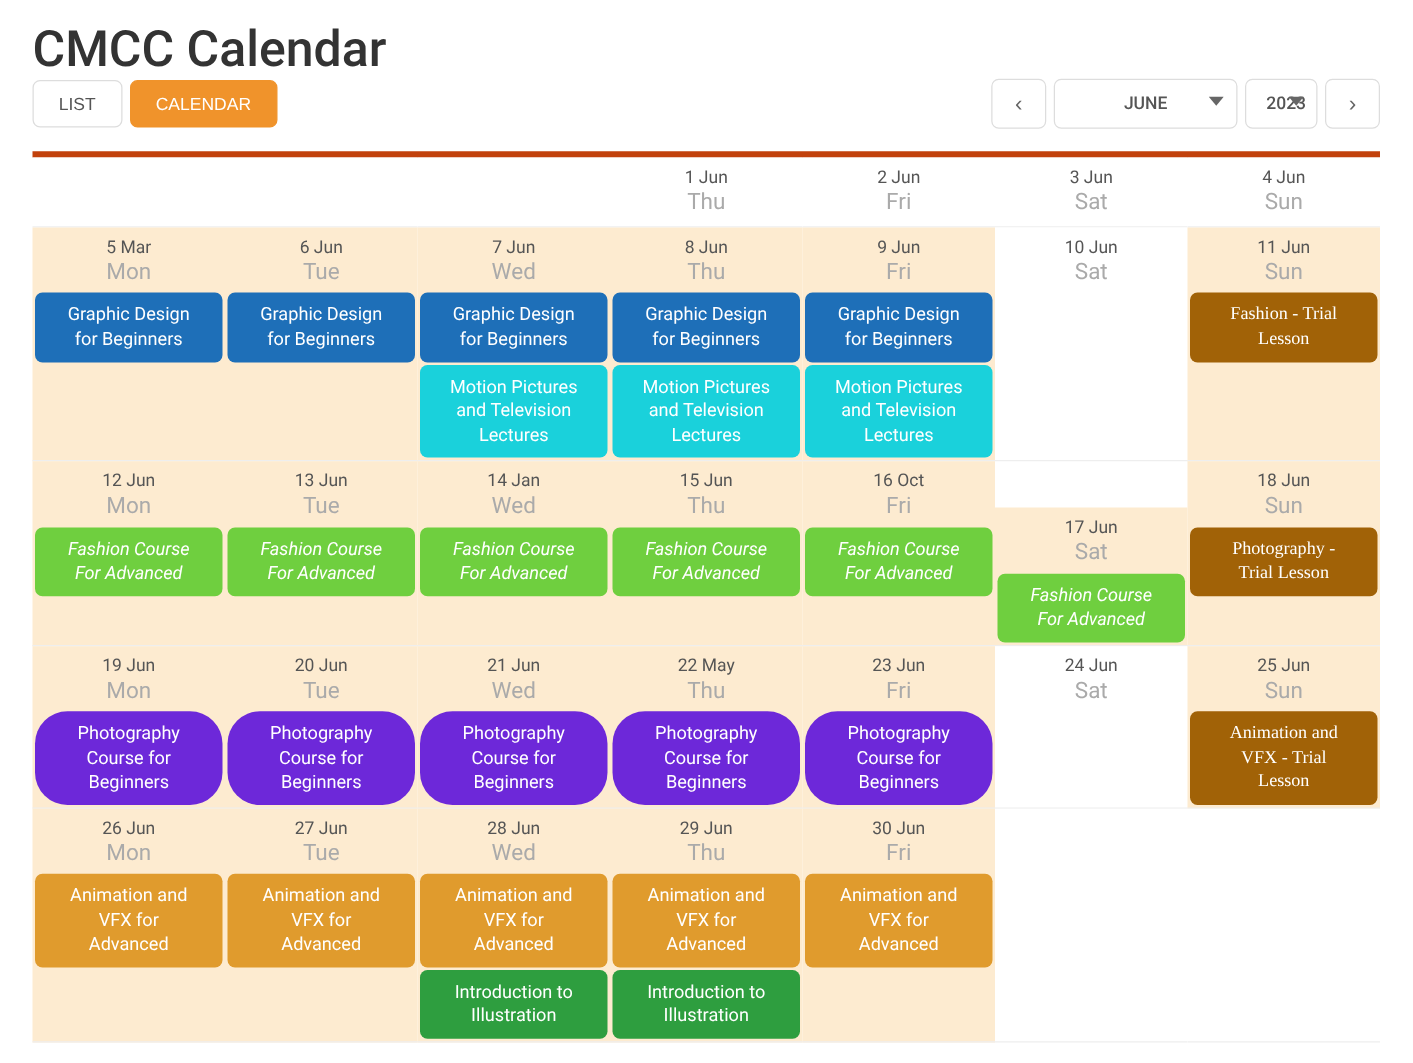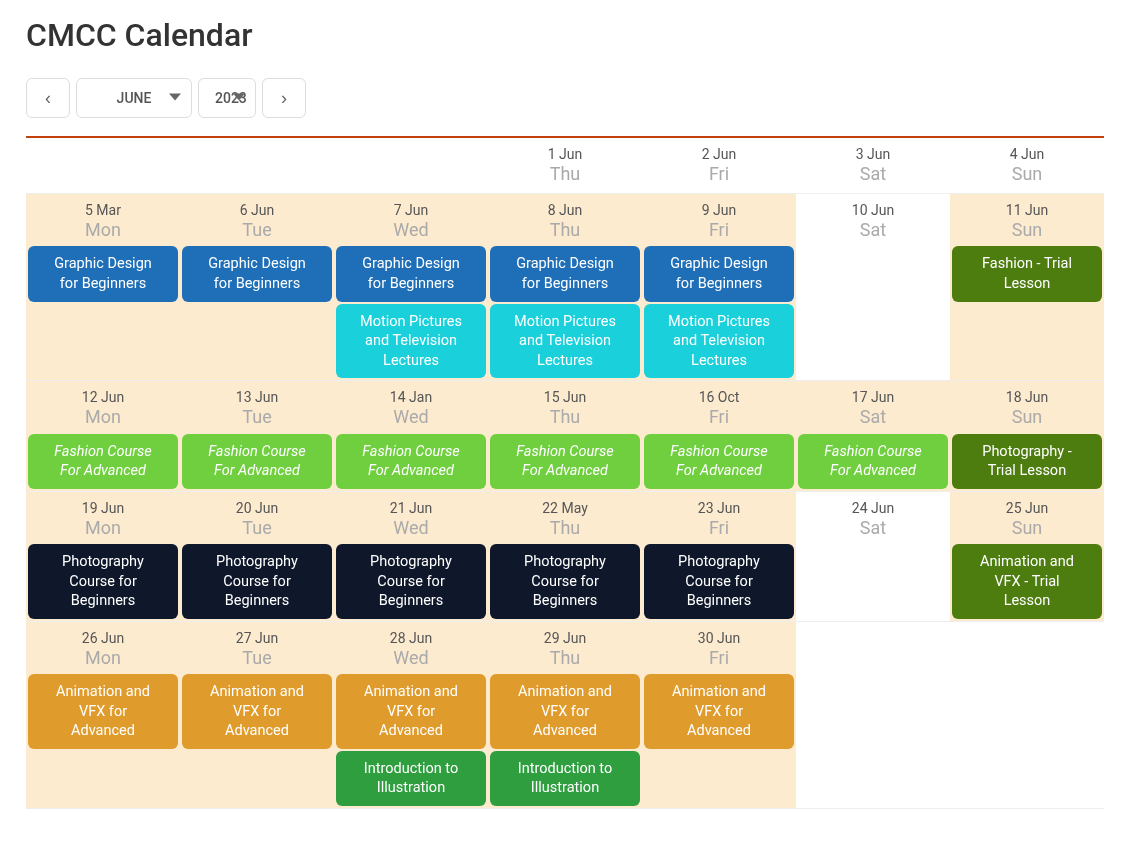--- a/index.html
+++ b/index.html
@@ -4,24 +4,23 @@
 <style>
   * { box-sizing: border-box; margin: 0; padding: 0; }
   body {
     font-family: -apple-system, BlinkMacSystemFont, "Segoe UI", Roboto, "Helvetica Neue", Arial, sans-serif;
     background: #fff;
     color: #333;
     padding: 16px 26px;
     width: 1130px;
   }
   h1.page-title {
-    font-size: 32px;
+    font-size: 40px;
     font-weight: 500;
     color: #333;
-    margin-bottom: 24px;
   }
   .toolbar {
     display: flex;
     justify-content: space-between;
     align-items: center;
     margin-bottom: 18px;
   }
   .view-toggle { display: flex; gap: 6px; }
   .btn {
     border: 1px solid #ddd;
@@ -57,48 +56,48 @@
     height: 40px;
     display: flex;
     align-items: center;
     padding: 0 30px 0 16px;
     background: #fff;
     cursor: pointer;
     color:#555;
     font-size:14px;
     font-weight:500;
   }
-  .select-wrap.month { width: 116px; justify-content: center; padding: 0 30px; }
+  .select-wrap.month { width: 147px; justify-content: center; padding: 0 30px; }
   .select-wrap.year { width: 58px; }
   .select-wrap .chev {
     position: absolute;
     right: 10px;
     top: 50%;
     transform: translateY(-50%);
     pointer-events: none;
   }
   .chev svg { width: 12px; height: 12px; fill: #666; }
 
   .calendar {
     display: grid;
     grid-template-columns: repeat(7, 1fr);
     gap: 0;
-    border-top: 2px solid #c2410c;
+    border-top: 5px solid #c2410c;
   }
   .day-cell {
     min-height: 56px;
     border-bottom: 1px solid #eee;
     padding: 4px 0 0 0;
     position: relative;
     background: #fff;
   }
   .day-cell.empty { border-bottom: 1px solid #eee; }
   .day-cell.has-events { background: #fdebd0; }
   .day-cell.sat { background: #fff; }
-  .day-cell.sat.has-events { background: #fdebd0; }
+  .day-cell.sat.has-events { background: #fdebd0; margin-top: 37px; }
   .day-head {
     text-align: center;
     line-height: 1.2;
     padding: 4px 0 6px 0;
   }
   .day-date { font-size: 14px; color: #555; }
   .day-dow  { font-size: 18px; color: #aaa; }
   .events { display: flex; flex-direction: column; gap: 2px; padding: 0 2px 2px 2px; }
   .event {
     color: #fff;
@@ -106,31 +105,35 @@
     line-height: 1.35;
     text-align: center;
     padding: 8px 20px;
     border-radius: 6px;
     cursor: pointer;
     font-weight: 400;
   }
   .c-blue    { background: #1e6fb8; }
   .c-cyan    { background: #1ad1db; }
   .c-green   { background: #6fcf3f; font-style: italic; }
-  .c-red     { background: #4d7c0f; }
-  .c-purple  { background: #0f172a; }
+  .c-red     { background: #a16207; font-family: Liberation Serif, serif; }
+  .c-purple  { background: #6d28d9; border-radius: 26px; }
   .c-orange  { background: #e09b2d; }
   .c-dgreen  { background: #2e9e3f; }
 </style>
 </head>
 <body>
 
 <h1 class="page-title">CMCC Calendar</h1>
 
 <div class="toolbar">
+  <div class="view-toggle">
+    <button class="btn">LIST</button>
+    <button class="btn active">CALENDAR</button>
+  </div>
   <div class="nav-controls">
     <button class="nav-btn">‹</button>
     <div class="select-wrap month">
       <span>JUNE</span>
       <span class="chev">
         <svg viewBox="0 0 10 6">
             <path d="M0 0l5 6 5-6z"></path>
           </svg>
       </span>
     </div>

